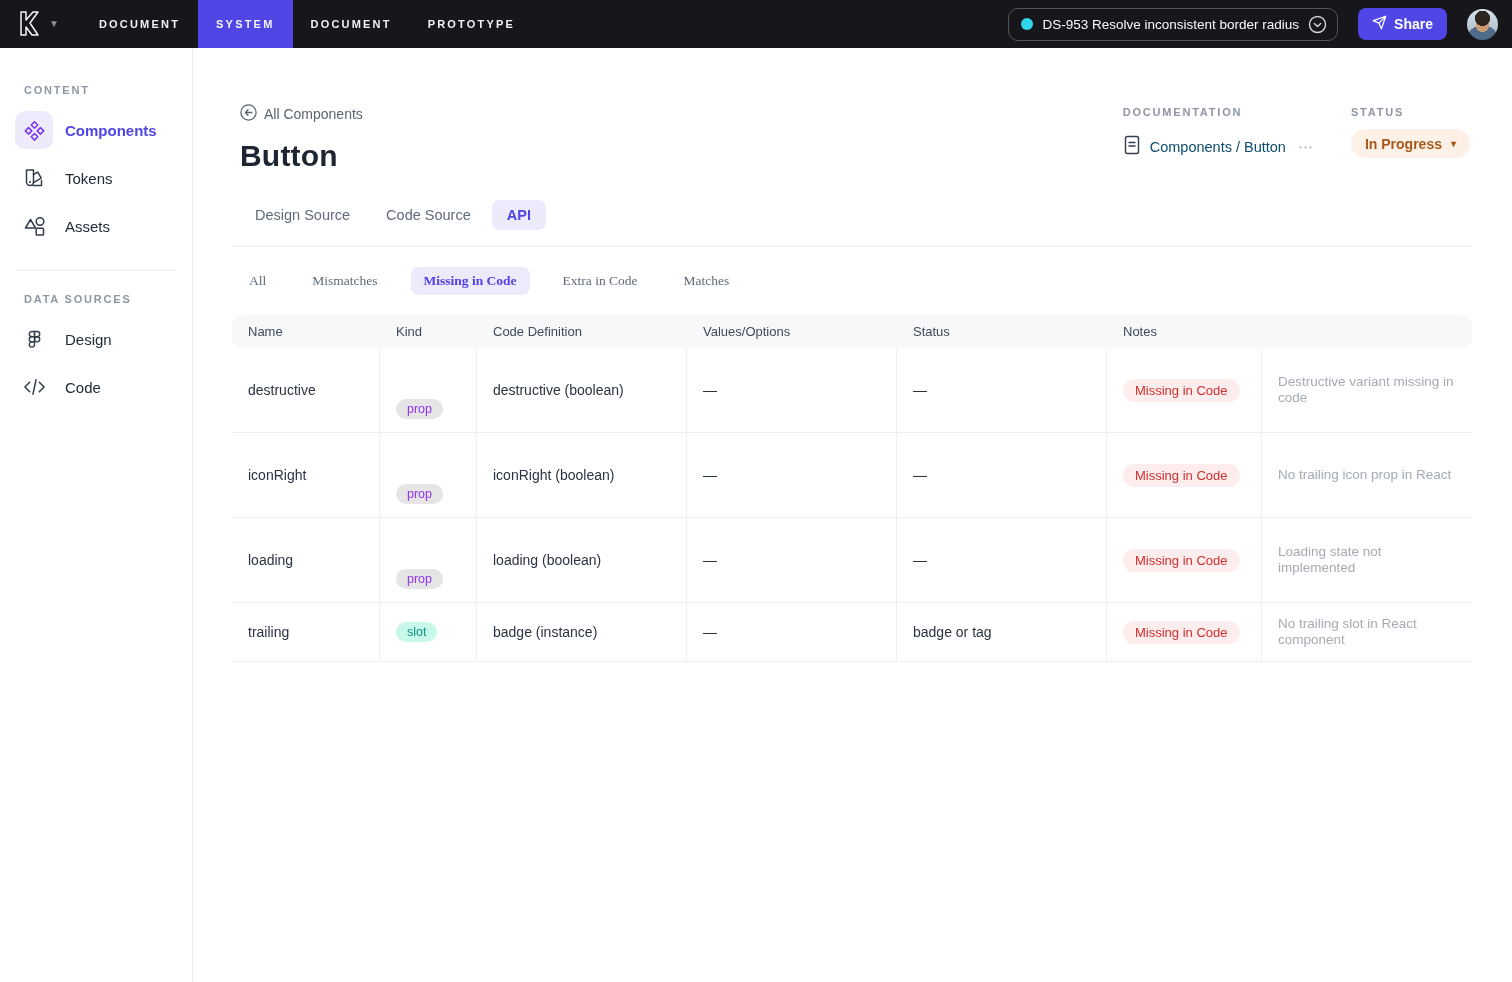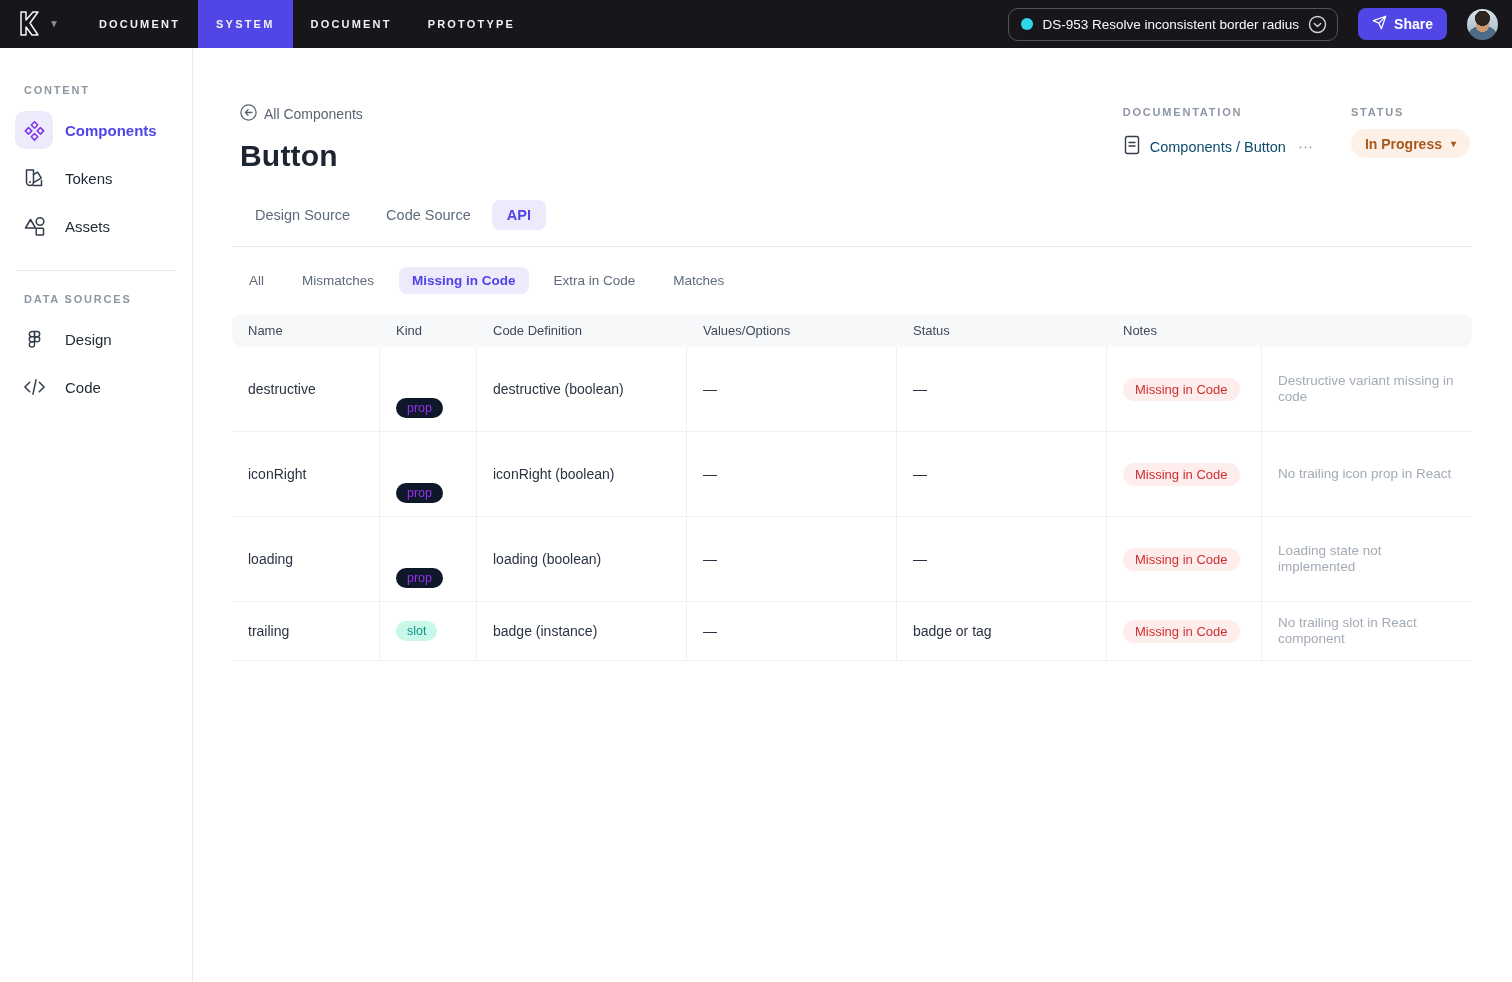--- a/index.html
+++ b/index.html
@@ -62,34 +62,34 @@
   .meta-label{font-size:11px;font-weight:700;letter-spacing:1.8px;color:var(--label-gray);}
   .doc-row{display:flex;align-items:center;gap:9px;margin-top:17px;}
   .doc-row .doc-name{font-size:14.5px;font-weight:500;color:#0c4a6e;cursor:pointer;}
   .doc-more{color:#9aa3ae;font-size:15px;letter-spacing:1px;cursor:pointer;margin-left:3px;}
   .status-pill{margin-top:11px;display:inline-flex;align-items:center;gap:9px;height:29px;
     padding:0 14px;border-radius:999px;background:#fdf1e7;color:#a8571b;font-size:14px;
     font-weight:600;cursor:pointer;}
   .status-pill .caret{font-size:10px;}
   .rule{border-bottom:1px solid var(--border);margin:16px 0 0 -8px;width:1240px;}
   
-  .filters{display:flex;align-items:center;gap:12px;margin:20px 0 0 -4px;}
+  .filters{display:flex;align-items:center;gap:20px;margin:20px 0 0 -4px;font-family:Liberation Serif, serif;}
   .filter{padding:6px 13px;font-size:13.5px;color:#5f6b7a;border-radius:8px;cursor:pointer;}
   .filter.active{background:var(--accent-soft);color:#5142e8;font-weight:600;}
   
   .table{margin:20px 0 0 -8px;width:1240px;}
   .thead{display:grid;grid-template-columns:var(--cols);background:#f7f8fa;border-radius:10px;}
   .th{padding:9px 16px;font-size:13px;font-weight:500;color:#3f4a5a;}
   .trow{display:grid;grid-template-columns:var(--cols);border-bottom:1px solid var(--row-border);cursor:default;}
   .td{padding:13px 16px;font-size:14px;color:#2a3342;display:flex;align-items:center;
     border-right:1px solid var(--row-border);min-height:47px;}
   .td:last-child{border-right:none;}
   .td.notes{font-size:13.5px;color:#a3abb5;line-height:1.2;}
   .kind-pill{display:inline-block;padding:3px 11px;border-radius:999px;font-size:12.5px;font-weight:500;}
-  .kind-prop{background:#0f172a;color:#9333ea;margin-top:38px;}
+  .kind-prop{background:#e5e5e5;color:#9333ea;margin-top:38px;}
   .kind-slot{background:#c7f8ea;color:#0d9488;}
   .miss-pill{display:inline-block;padding:4px 12px;border-radius:999px;background:#fdeded;
     color:#cf2f2f;font-size:13px;font-weight:500;white-space:nowrap;}
 </style>
 </head>
 <body>
 
 <div class="topnav">
   <div class="logo-wrap">
     <span>

